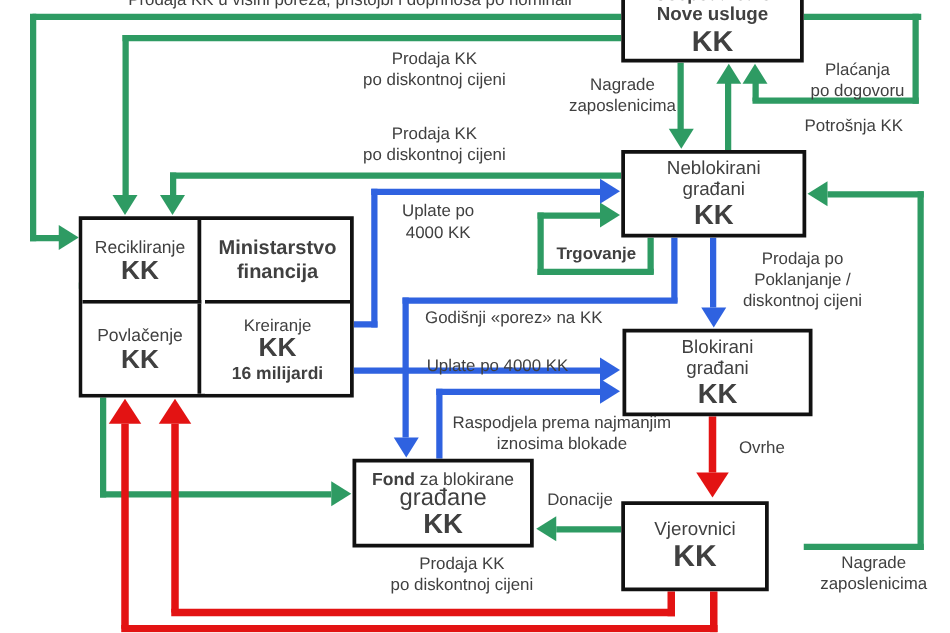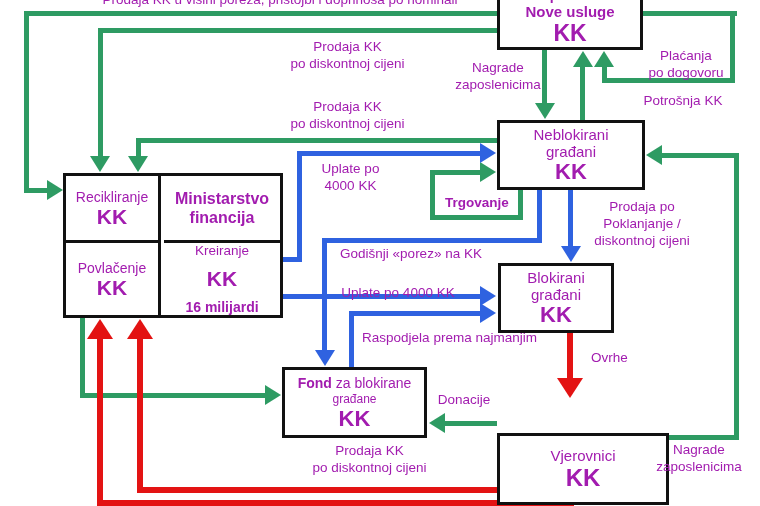--- a/index.html
+++ b/index.html
@@ -1,17 +1,17 @@
 <!DOCTYPE html>
 <html style="--green: #2E9B63; --blue: #2F62E0; --red: #E31313;"><head>
 <meta charset="utf-8">
 <style>
   html,body{margin:0;padding:0;background:#fff;}
   #stage{position:relative;width:760px;height:506px;overflow:hidden;background:#fff;
-         font-family:"Liberation Sans",sans-serif;color:#a21caf;}
+         font-family:"Liberation Sans",sans-serif;color:#404040;}
   .box{position:absolute;box-sizing:border-box;border:3px solid #111;background:#fff;
        display:flex;flex-direction:column;align-items:center;justify-content:center;
        text-align:center;z-index:3;}
   .box .t1{font-size:15px;line-height:17px;}
   .box .kk{font-weight:bold;font-size:23px;line-height:26px;}
   .seg{position:absolute;z-index:1;}
   .g{background:var(--green);}
   .b{background:var(--blue);}
   .r{background:var(--red);}
   .arrow{position:absolute;width:0;height:0;z-index:2;background:transparent!important;}
@@ -119,51 +119,51 @@
     <div class="t1" style="font-weight:bold;">Nove usluge</div>
     <div class="kk">KK</div>
   </div>
 
   <div class="box" style="left:497px;top:120px;width:148px;height:70px;">
     <div class="t1">Neblokirani</div>
     <div class="t1">građani</div>
     <div class="kk" style="font-size:22px;line-height:24px;">KK</div>
   </div>
 
-  <div class="box" style="left:498px;top:263px;width:116px;height:70px;">
+  <div class="box" style="left:498px;top:263px;width:152px;height:70px;">
     <div class="t1">Blokirani</div>
     <div class="t1">građani</div>
     <div class="kk" style="font-size:22px;line-height:24px;">KK</div>
   </div>
 
-  <div class="box" style="left:497px;top:401px;width:172px;height:72px;margin-top:32px;">
+  <div class="box" style="left:497px;top:401px;width:118px;height:72px;">
     <div class="t1">Vjerovnici</div>
     <div class="kk" style="font-size:24px;line-height:28px;">KK</div>
   </div>
 
   <div class="box" style="left:282px;top:367px;width:145px;height:71px;">
     <div class="t1" style="font-size:14px;line-height:16px;"><b>Fond</b><span style="display:inline"> za blokirane</span></div>
-    <div class="t1" style="font-size:12px;line-height:16px;">građane</div>
+    <div class="t1" style="font-size:19px;line-height:16px;">građane</div>
     <div class="kk" style="font-size:22px;line-height:23px;">KK</div>
   </div>
 
   <div class="box" style="left:63px;top:173px;width:220px;height:145px;padding:0;"></div>
   <div class="cell" style="left:66px;top:176px;width:95px;height:67px;border-right:3px solid #111;border-bottom:3px solid #111;z-index:4;">
     <div class="s">Recikliranje</div>
     <div class="k">KK</div>
   </div>
   <div class="cell" style="left:164px;top:176px;width:116px;height:67px;border-bottom:3px solid #111;z-index:4;">
     <div class="s" style="font-weight:bold;font-size:16px;line-height:19px;">Ministarstvo</div>
     <div class="s" style="font-weight:bold;font-size:16px;line-height:19px;">financija</div>
   </div>
   <div class="cell" style="left:66px;top:243px;width:95px;height:72px;border-right:3px solid #111;z-index:4;">
     <div class="s">Povlačenje</div>
     <div class="k">KK</div>
   </div>
-  <div class="cell" style="left:164px;top:243px;width:116px;height:72px;z-index:4;justify-content:space-between;">
+  <div class="cell" style="left:164px;top:243px;width:116px;height:72px;z-index:4;">
     <div class="s" style="font-size:13.5px;line-height:15px;">Kreiranje</div>
     <div class="k" style="line-height:22px;">KK</div>
     <div class="s" style="font-weight:bold;line-height:16px;">16 milijardi</div>
   </div>
 
   <div class="lbl" style="left:40px;top:-9px;width:480px;">Prodaja KK u visini poreza, pristojbi i doprinosa po nominali</div>
 
   <div class="lbl" style="left:270px;top:38px;width:155px;">
     <span>Prodaja KK</span>
       <span>po diskontnoj cijeni</span>
@@ -198,20 +198,21 @@
       <span>Poklanjanje /</span>
       <span>diskontnoj cijeni</span>
   </div>
 
   <div class="lbl" style="left:326px;top:245px;width:170px;">Godišnji «porez» na KK</div>
 
   <div class="lbl" style="left:328px;top:284px;width:140px;">Uplate po 4000 KK</div>
 
   <div class="lbl" style="left:352px;top:329px;width:195px;">
     <span>Raspodjela prema najmanjim</span>
+      <span>iznosima blokade</span>
   </div>
 
   <div class="lbl" style="left:582px;top:349px;width:55px;">Ovrhe</div>
 
 
   <div class="lbl" style="left:430px;top:391px;width:68px;">Donacije</div>
 
   <div class="lbl" style="left:643px;top:441px;width:112px;">
     <span>Nagrade</span>
       <span>zaposlenicima</span>

